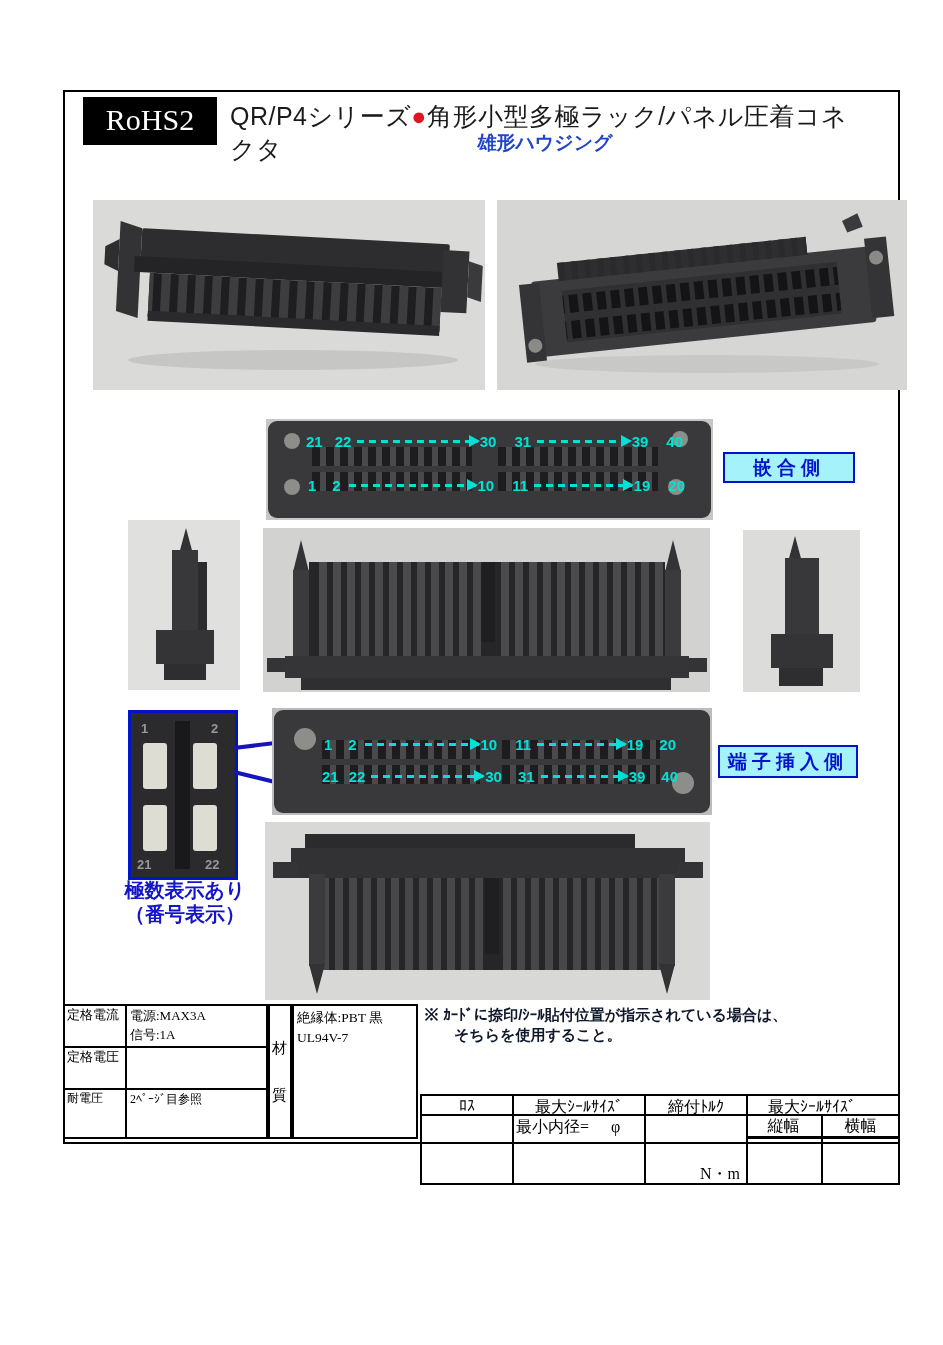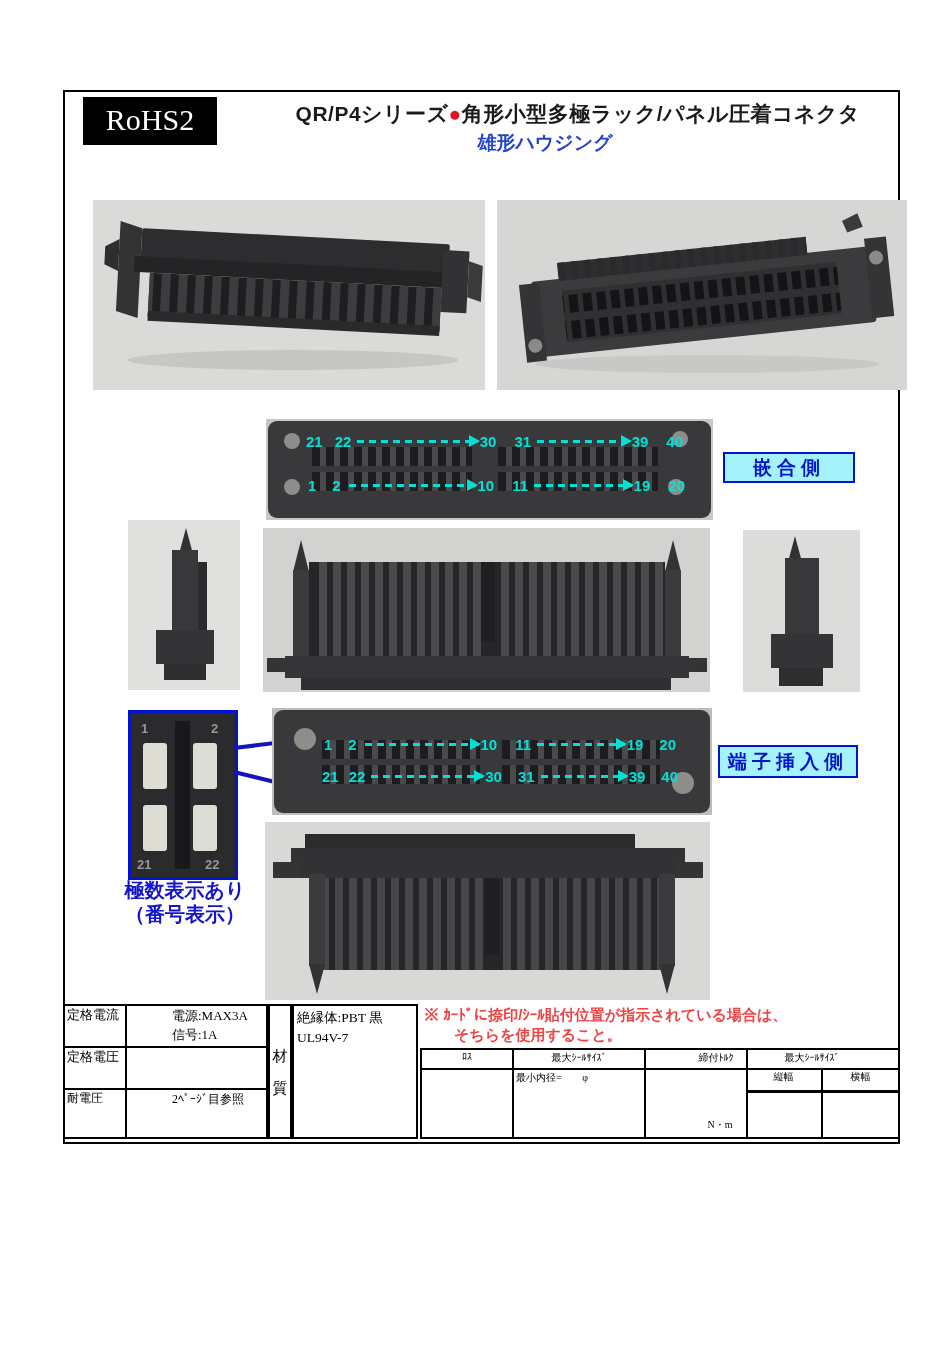--- a/index.html
+++ b/index.html
@@ -17,22 +17,22 @@
               font-family:"Liberation Serif", serif; font-size:22px; padding-top:7px; }
 
   
   .main-frame { position:absolute; left:63px; top:90px; width:837px; height:1054px;
                 border:2px solid #000; }
 
   
   .rohs { position:absolute; left:83px; top:97px; width:134px; height:48px;
           background:#000; color:#fff; font-family:"Liberation Serif", serif;
           font-size:30px; text-align:center; line-height:46px; }
-  .ttl1 { position:absolute; left:230px; top:100px; width:630px; text-align:right;
-          font-weight:bold; font-size:21px; color:#1a1a1a; letter-spacing:0.5px; }
+  .ttl1 { position:absolute; left:230px; top:100px; width:630px; text-align:left;
+          font-weight:normal; font-size:25px; color:#1a1a1a; letter-spacing:0.5px; }
   .ttl1 .red { color:#e01422; }
   .ttl2 { position:absolute; left:230px; top:130px; width:630px; text-align:center;
           font-weight:bold; font-size:19px; color:#2244cc; }
 
   
   .photo { position:absolute; overflow:hidden; }
   .p1 { left:93px;  top:200px; width:392px; height:190px; background:#dadad8; }
   .p2 { left:497px; top:200px; width:410px; height:190px; background:#d6d6d4; }
   .p3 { left:266px; top:419px; width:447px; height:101px; background:#c7c7c5; }
   .p5 { left:128px; top:520px; width:112px; height:170px; background:#e0e0de; }
@@ -72,42 +72,42 @@
   .inset .slot { position:absolute; width:24px; height:46px; background:#ddddd4; border-radius:3px; }
   .inset .num { position:absolute; color:#98989a; font-size:13px; font-weight:bold; }
   .inset-caption { position:absolute; left:110px; top:878px; width:150px;
     text-align:center; color:#1414c8; font-weight:bold; font-size:20px; line-height:24px; }
 
   .arrows-svg { position:absolute; left:232px; top:722px; }
 
   .spec-table { position:absolute; left:63px; top:1004px; width:205px; height:135px;
     border:2px solid #000; font-family:"Liberation Serif", serif; font-size:13px;
     display:flex; flex-direction:column; }
-  .srow { display:flex; border-bottom:2px solid #000;gap:42px; }
+  .srow { display:flex; border-bottom:2px solid #000; }
   .srow:last-child { border-bottom:none; flex:1; }
   .srow .lab { width:62px; border-right:2px solid #000; padding:1px 2px; line-height:1.25; }
   .srow .val { flex:1; padding:1px 3px; line-height:1.45; }
   .r1 { height:42px; } .r2 { height:42px; } .r3 { height:32px; }
   .r4 { font-size:12px; }
 
   .mat-strip { position:absolute; left:268px; top:1004px; width:24px; height:135px;
     border:2px solid #000; font-family:"Liberation Serif", serif; font-size:15px;
     display:flex; align-items:center; justify-content:center; }
-  .mat-strip .vtxt { width:16px; word-break:break-all; text-align:center; line-height:32px; }
+  .mat-strip .vtxt { width:16px; word-break:break-all; line-height:47px; }
 
   .mat-box { position:absolute; left:292px; top:1004px; width:126px; height:135px;
     border:2px solid #000; font-family:"Liberation Serif", serif; font-size:13.5px;
     padding:2px 3px; line-height:1.5; }
 
   .note { position:absolute; left:424px; top:1005px; width:476px;
-    font-weight:bold; font-size:15px; color:#ef4444; line-height:1.35; }
+    font-weight:bold; font-size:15px; color:#0f172a; line-height:1.35; }
   .note .l2 { padding-left:30px; }
 
-  .lower-table { position:absolute; left:420px; top:1048px; width:480px; height:91px;
-    border:2px solid #000; font-family:"Liberation Serif", serif; font-size:10px; }
+  .lower-table { position:absolute; left:420px; top:1094px; width:480px; height:91px;
+    border:2px solid #000; font-family:"Liberation Serif", serif; font-size:16px; }
   .lt-cell { position:absolute; text-align:center; }
   .vline { position:absolute; width:2px; background:#000; }
   .hline { position:absolute; height:2px; background:#000; }
   .hline-thick { position:absolute; height:3px; background:#000; }
 </style>
 </head>
 <body>
 
 <div class="page">
 
@@ -360,21 +360,21 @@
   <div class="lower-table">
     <div class="vline" style="left:90px; top:0; bottom:0;"></div>
     <div class="vline" style="left:222px; top:0; bottom:0;"></div>
     <div class="vline" style="left:324px; top:0; bottom:0;"></div>
     <div class="vline" style="left:399px; top:18px; bottom:0;"></div>
     <div class="hline" style="left:0; right:0; top:18px;"></div>
     <div class="hline-thick" style="left:324px; right:0; top:40px;"></div>
 
     <div class="lt-cell" style="left:0; top:1px; width:90px;">ﾛｽ</div>
     <div class="lt-cell" style="left:92px; top:1px; width:130px;">最大ｼｰﾙｻｲｽﾞ</div>
-    <div class="lt-cell" style="left:224px; top:1px; width:100px;margin-left:20px;">締付ﾄﾙｸ</div>
+    <div class="lt-cell" style="left:224px; top:1px; width:100px;">締付ﾄﾙｸ</div>
     <div class="lt-cell" style="left:326px; top:1px; width:128px;">最大ｼｰﾙｻｲｽﾞ</div>
 
     <div class="lt-cell" style="left:94px; top:21px; width:128px; text-align:left;">
       <span>最小内径=</span>
       <span style="margin-left:18px;">φ</span>
     </div>
     <div class="lt-cell" style="left:326px; top:20px; width:71px;">縦幅</div>
     <div class="lt-cell" style="left:401px; top:20px; width:75px;">横幅</div>
     <div class="lt-cell" style="left:274px; top:68px; width:48px;">N・m</div>
   </div>

